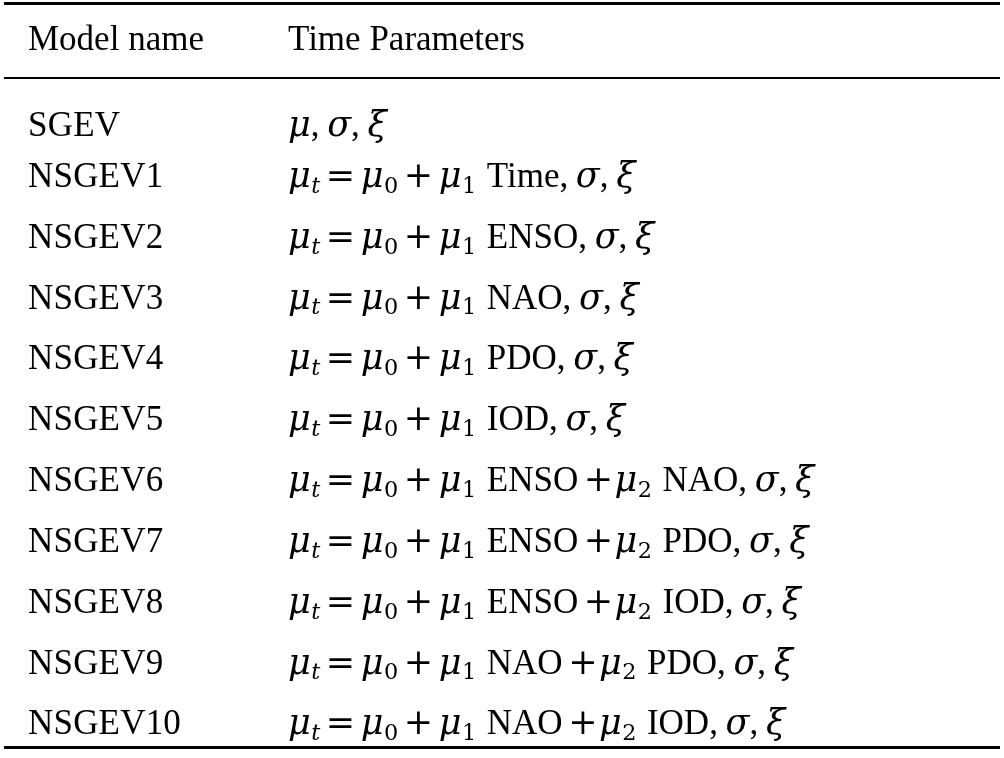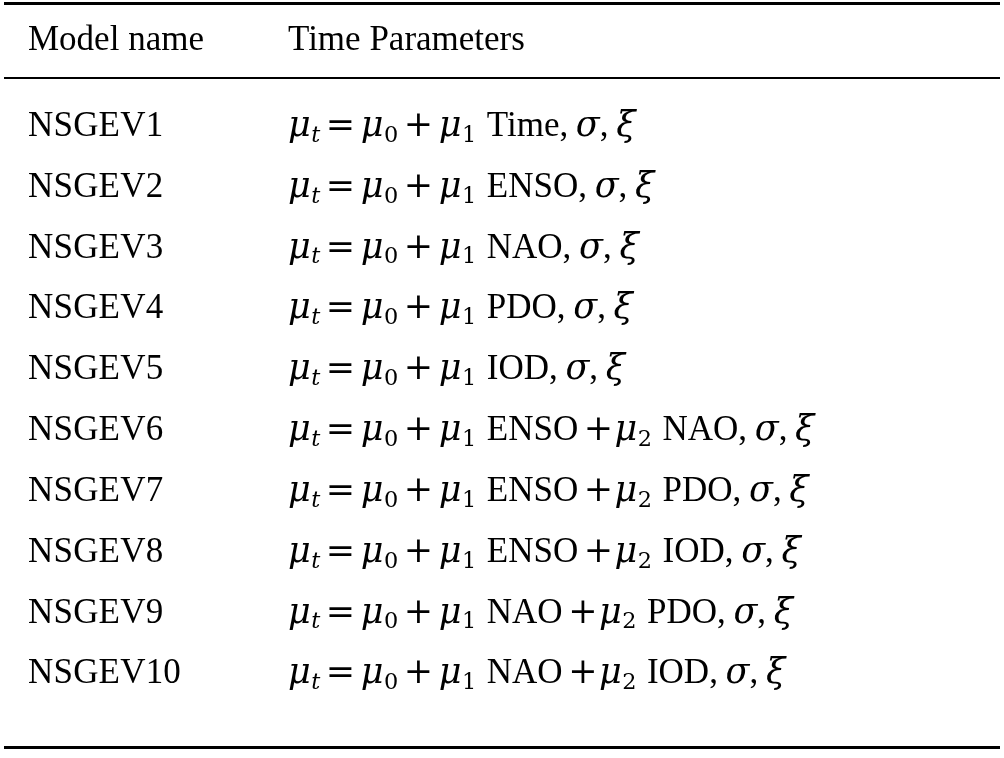--- a/index.html
+++ b/index.html
@@ -129,20 +129,24 @@
       <tr>
         <th class="h-name">Model name</th>
         <th class="h-params">Time Parameters</th>
       </tr>
     </thead>
     <tbody id="tbody">
       <tr class="spacer-row">
         <td></td>
           <td></td>
       </tr>
+    <tr class="data-row">
+          <td class="cell-name">SGEV</td>
+          <td class="cell-params"><span class="math"><span class="mvar">μ</span><span class="comma">,</span><span class="gap"></span><span class="mvar">σ</span><span class="comma">,</span><span class="gap"></span><span class="mvar">ξ</span></span></td>
+        </tr>
         <tr class="data-row">
           <td class="cell-name">NSGEV1</td>
           <td class="cell-params"><span class="math"><span class="mvar">μ</span><span class="sub">t</span><span class="op">=</span><span class="mvar">μ</span><span class="sub sub-num">0</span><span class="op">+</span><span class="mvar">μ</span><span class="sub sub-num">1</span><span class="cov">Time</span><span class="comma">,</span><span class="gap"></span><span class="mvar">σ</span><span class="comma">,</span><span class="gap"></span><span class="mvar">ξ</span></span></td>
         </tr>
         <tr class="data-row">
           <td class="cell-name">NSGEV2</td>
           <td class="cell-params"><span class="math"><span class="mvar">μ</span><span class="sub">t</span><span class="op">=</span><span class="mvar">μ</span><span class="sub sub-num">0</span><span class="op">+</span><span class="mvar">μ</span><span class="sub sub-num">1</span><span class="cov">ENSO</span><span class="comma">,</span><span class="gap"></span><span class="mvar">σ</span><span class="comma">,</span><span class="gap"></span><span class="mvar">ξ</span></span></td>
         </tr>
         <tr class="data-row">
           <td class="cell-name">NSGEV3</td>

